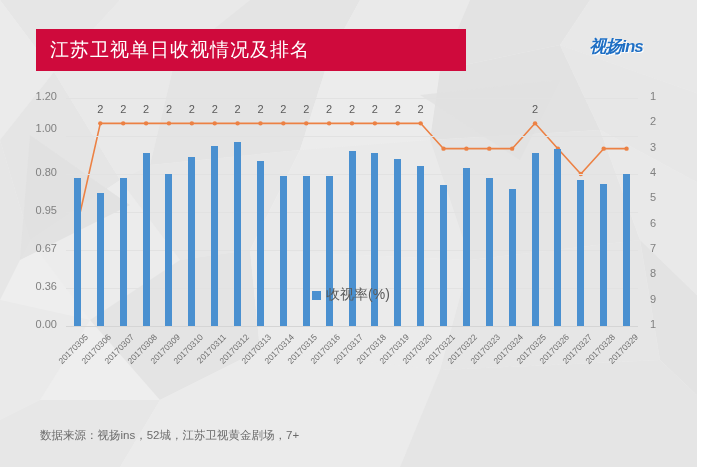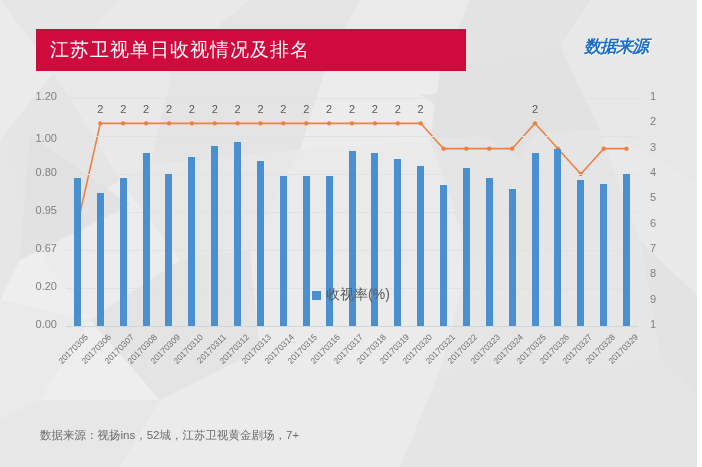--- a/index.html
+++ b/index.html
@@ -178,21 +178,21 @@
     <polygon points="440,370 660,360 702,400 702,467 400,467" fill="#e5e5e5"></polygon>
     <polygon points="30,135 130,205 20,260" fill="#e0e0e0" opacity="0.85"></polygon>
     <polygon points="420,95 560,80 520,160" fill="#e1e1e1" opacity="0.8"></polygon>
   </svg>
 
   <div id="title-bar">
     <div id="title-text">江苏卫视单日收视情况及排名</div>
   </div>
 
   <div id="logo">
-    <span id="logo-text">数据来源</span>
+    <span id="logo-text">视扬ins</span>
   </div>
 
   <div id="chart-wrap">
     <div id="plot">
 
       <svg id="line-svg" viewBox="0 0 572 263" preserveAspectRatio="none">
           <polyline points="11.44,161.67 34.32,60.33 57.20,60.33 80.08,60.33 102.96,60.33 125.84,60.33 148.72,60.33 171.60,60.33 194.48,60.33 217.36,60.33 240.24,60.33 263.12,60.33 286.00,60.33 308.88,60.33 331.76,60.33 354.64,60.33 377.52,85.67 400.40,85.67 423.28,85.67 446.16,85.67 469.04,60.33 491.92,85.67 514.80,111.00 537.68,85.67 560.56,85.67" fill="none" stroke="#ec8144" stroke-width="1.6" stroke-linejoin="round"></polyline>
           <circle cx="11.44" cy="161.67" r="2.2" fill="#ec8144"></circle>
           <circle cx="34.32" cy="60.33" r="2.2" fill="#ec8144"></circle>
           <circle cx="57.20" cy="60.33" r="2.2" fill="#ec8144"></circle>
@@ -215,29 +215,29 @@
           <circle cx="446.16" cy="85.67" r="2.2" fill="#ec8144"></circle>
           <circle cx="469.04" cy="60.33" r="2.2" fill="#ec8144"></circle>
           <circle cx="491.92" cy="85.67" r="2.2" fill="#ec8144"></circle>
           <circle cx="514.80" cy="111.00" r="2.2" fill="#ec8144"></circle>
           <circle cx="537.68" cy="85.67" r="2.2" fill="#ec8144"></circle>
           <circle cx="560.56" cy="85.67" r="2.2" fill="#ec8144"></circle>
         </svg>
     <div class="axis-base" style="top: 228px;"></div>
         <div class="ytick-left" style="top: 220px;">0.00</div>
         <div class="gridline" style="top: 190px;"></div>
-        <div class="ytick-left" style="top: 182px;">0.20</div>
+        <div class="ytick-left" style="top: 182px;">0.36</div>
         <div class="gridline" style="top: 152px;"></div>
         <div class="ytick-left" style="top: 144px;">0.67</div>
         <div class="gridline" style="top: 114px;"></div>
         <div class="ytick-left" style="top: 106px;">0.95</div>
         <div class="gridline" style="top: 76px;"></div>
         <div class="ytick-left" style="top: 68px;">0.80</div>
         <div class="gridline" style="top: 38px;"></div>
-        <div class="ytick-left" style="top: 34px;">1.00</div>
+        <div class="ytick-left" style="top: 24px;">1.00</div>
         <div class="gridline" style="top: 0px;"></div>
         <div class="ytick-left" style="top: -8px;">1.20</div>
         <div class="ytick-right" style="top: -8px;">1</div>
         <div class="ytick-right" style="top: 17.3333px;">2</div>
         <div class="ytick-right" style="top: 42.6667px;">3</div>
         <div class="ytick-right" style="top: 68px;">4</div>
         <div class="ytick-right" style="top: 93.3333px;">5</div>
         <div class="ytick-right" style="top: 118.667px;">6</div>
         <div class="ytick-right" style="top: 144px;">7</div>
         <div class="ytick-right" style="top: 169.333px;">8</div>

